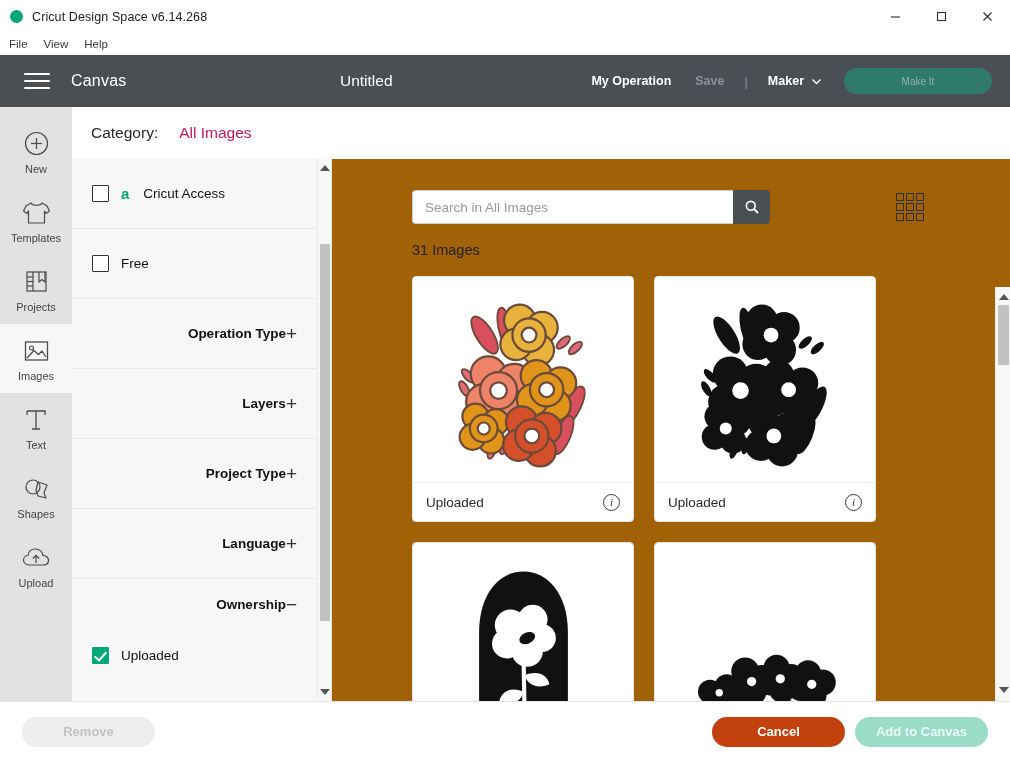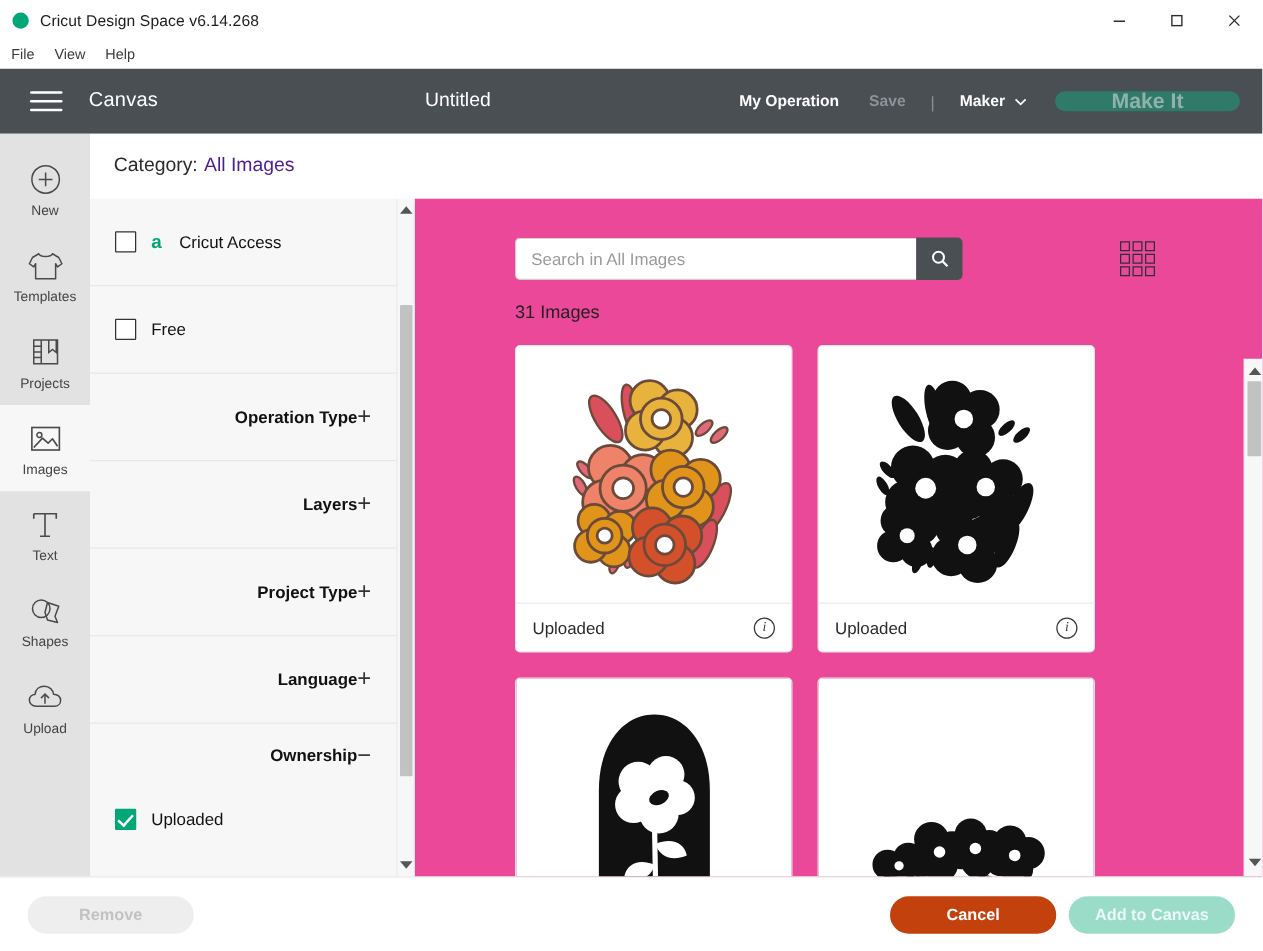--- a/index.html
+++ b/index.html
@@ -44,22 +44,22 @@
   .hdr-canvas { font-size: 16px; margin-left: 21px; letter-spacing: .2px; }
   .hdr-untitled { position: absolute; left: 340px; font-size: 15.5px; color: #fff; }
   .hdr-right { margin-left: auto; display: flex; align-items: center; padding-right: 18px; gap: 0; }
   .hdr-myprojects { font-size: 12.5px; font-weight: bold; color: #fff; margin-right: 24px; }
   .hdr-save { font-size: 12.5px; font-weight: bold; color: #8d9297; margin-right: 20px; }
   .hdr-sep { color: #8d9297; font-size: 13px; margin-right: 20px; }
   .hdr-maker { font-size: 12.5px; font-weight: bold; color: #fff; margin-right: 7px; text-align: center; }
   .chev { width: 11px; height: 11px; margin-right: 22px; }
   .chev svg { display: block; }
   .makeit {
-    width: 148px; height: 16px; border-radius: 16px; background: #2f7a68;
-    color: #8fb3aa; font-size: 17px; font-weight: bold; display: flex;
+    width: 148px; height: 26px; border-radius: 16px; background: #2f7a68;
+    color: #8fb3aa; font-size: 10px; font-weight: normal; display: flex;
     align-items: center; justify-content: center; border: none;
   }
 
   
   .body { flex: 1 1 auto; display: flex; min-height: 0; position: relative; }
 
   
   .rail {
     width: 72px; background: #e2e2e2; flex: 0 0 auto; padding-top: 10px;
     display: flex; flex-direction: column; align-items: center;
@@ -73,21 +73,21 @@
   .rail-icon { width: 30px; height: 30px; display: flex; align-items: center; justify-content: center; }
   .rail-icon svg { display: block; }
 
   
   .panel { flex: 1 1 auto; display: flex; flex-direction: column; min-width: 0; }
 
   .cat-bar {
     height: 52px; background: #fff; display: flex; align-items: center;
     padding-left: 19px; font-size: 15.5px; color: #2a2a2a; flex: 0 0 auto;
   }
-  .cat-bar .cat-value { color: #4c1d95; margin-left: 5px; }
+  .cat-bar .cat-value { color: #be185d; margin-left: 21px; }
 
   .panel-main { flex: 1 1 auto; display: flex; min-height: 0; }
 
   
   .filters {
     width: 260px; background: #f7f7f7; flex: 0 0 auto; position: relative;
     border-right: 1px solid #e4e4e4; overflow: hidden;
   }
   .filter-scroll { height: 100%; padding-right: 14px; }
   .filter-row {
@@ -122,21 +122,21 @@
   .fscroll .arrow-up { top: 2px; } .fscroll .arrow-dn { bottom: 2px; }
   .fscroll .thumb {
     position: absolute; left: 2px; width: 10px; top: 85px; bottom: 80px;
     background: #c2c2c2; border-radius: 1px;
   }
   .tri { width: 0; height: 0; border-left: 5px solid transparent; border-right: 5px solid transparent; }
   .tri.up { border-bottom: 6px solid #555; }
   .tri.dn { border-top: 6px solid #555; }
 
   
-  .content { flex: 1 1 auto; background: #ec4899; position: relative; min-width: 0; overflow: hidden; }
+  .content { flex: 1 1 auto; background: #a16207; position: relative; min-width: 0; overflow: hidden; }
   .search-row { padding: 31px 0 0 80px; display: flex; align-items: center; }
   .search-wrap { display: flex; width: 358px; height: 34px; }
   .search-input {
     flex: 1 1 auto; border: 1px solid #cfcfcf; border-right: none;
     border-radius: 4px 0 0 4px; padding: 0 12px; font-size: 13.5px;
     color: #333; background: #fff; outline: none; font-family: "Liberation Sans", sans-serif;
   }
   .search-input::placeholder { color: #9a9a9a; }
   .search-btn {
     width: 37px; background: #4a4f54; border: none; border-radius: 0 4px 4px 0;

